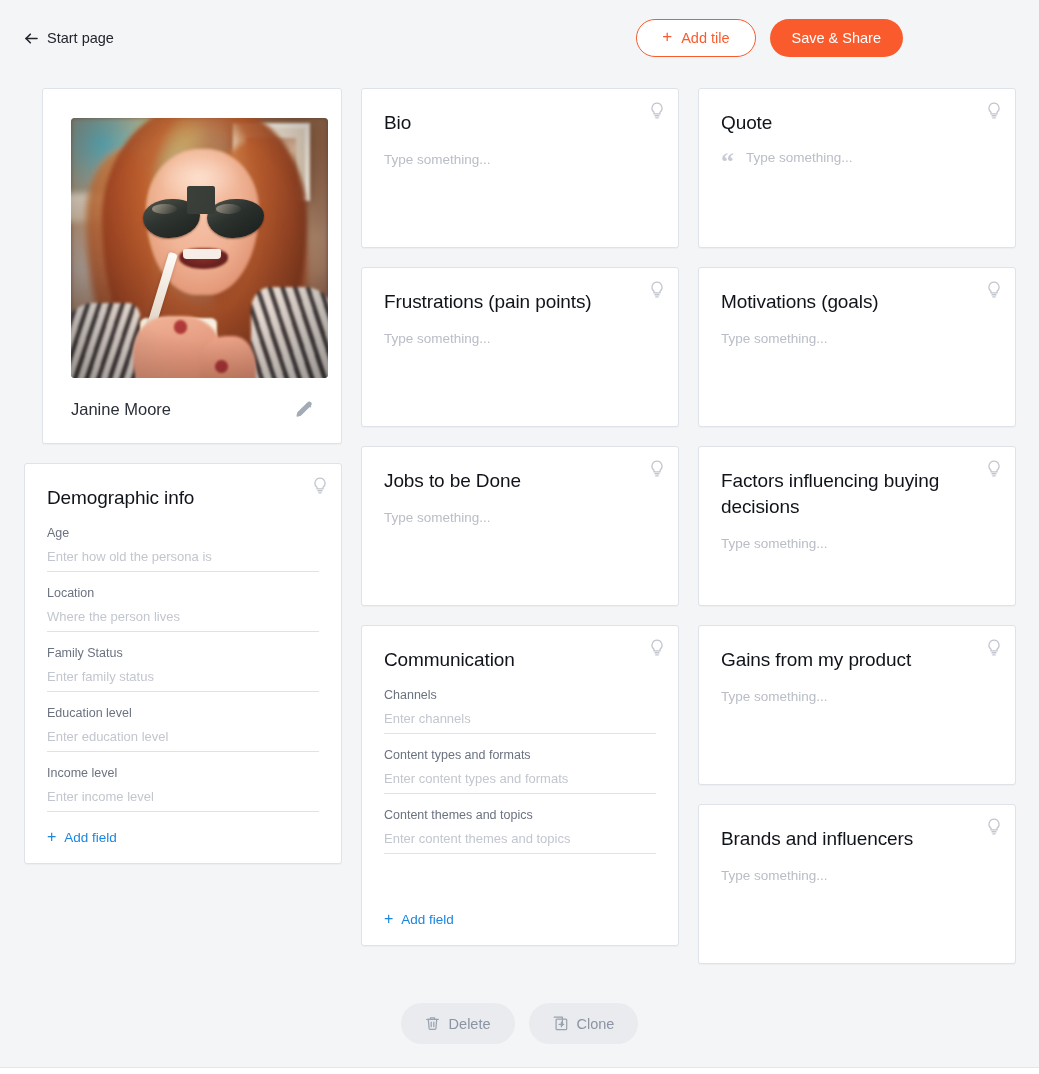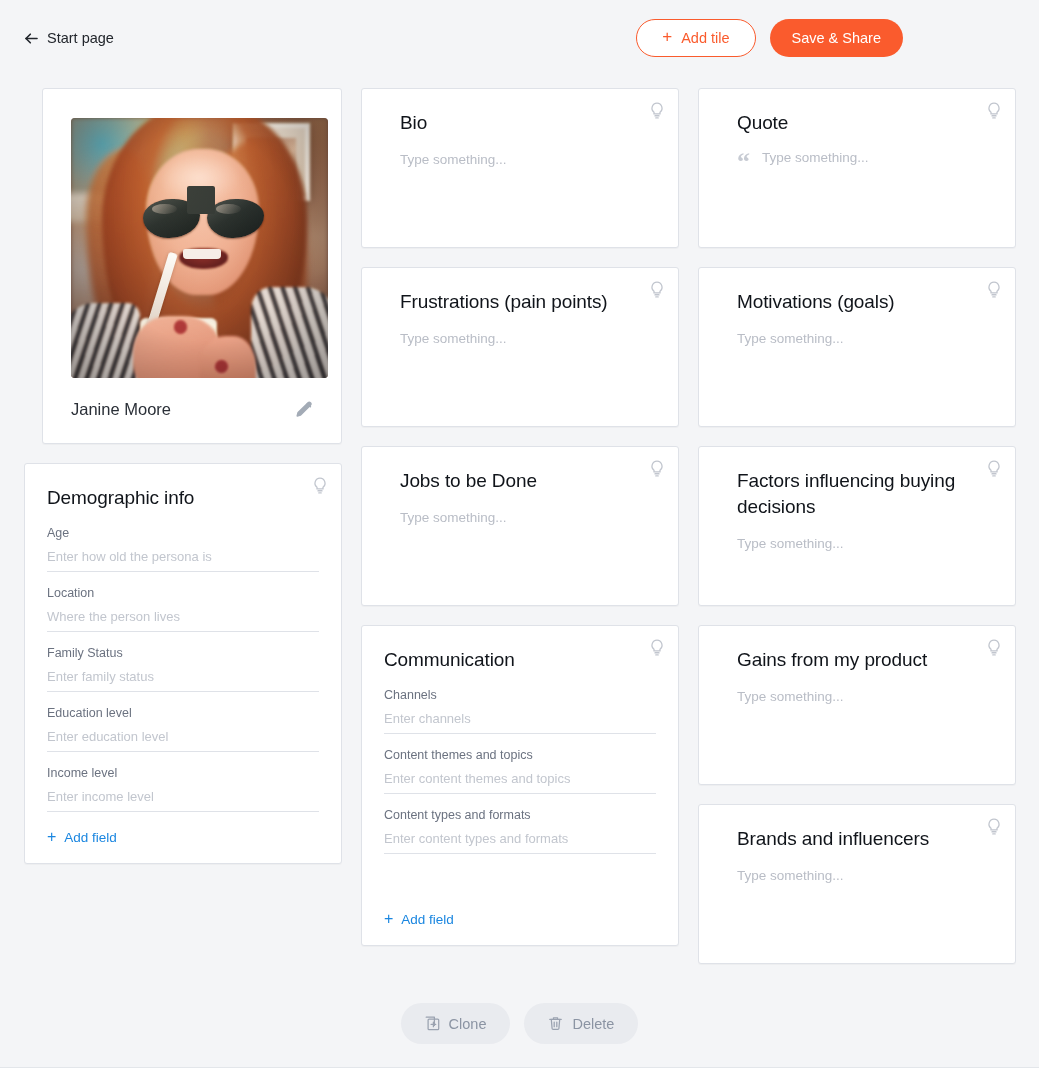--- a/index.html
+++ b/index.html
@@ -131,21 +131,21 @@
     letter-spacing: -0.1px;
   }
   .card-placeholder {
     font-size: 13.5px;
     color: #b9bdc6;
     line-height: 18px;
   }
 
   
   .tile-text {
-    padding: 21px 22px 22px 38px;
+    padding: 21px 22px 22px 22px;
     min-height: 160px;
   }
   .tile-text .card-placeholder { margin-top: 15px; }
 
   
   .quote-row { display: flex; align-items: flex-start; margin-top: 13px; }
   .quote-mark {
     font-size: 26px;
     line-height: 20px;
     color: #c7cbd3;
@@ -623,26 +623,26 @@
           <rect x="6.1" y="15.2" width="3.8" height="1.4" rx=".7" fill="#b7bcc6"></rect>
         </svg>
       </span>
       <div class="card-title">Communication</div>
 
       <div class="field">
         <div class="field-label">Channels</div>
         <input class="field-input" type="text" placeholder="Enter channels" style="">
       </div>
       <div class="field">
+        <div class="field-label">Content types and formats</div>
+        <input class="field-input" type="text" placeholder="Enter content types and formats" style="">
+      </div>
+      <div class="field">
         <div class="field-label">Content themes and topics</div>
         <input class="field-input" type="text" placeholder="Enter content themes and topics" style="">
-      </div>
-      <div class="field">
-        <div class="field-label">Content types and formats</div>
-        <input class="field-input" type="text" placeholder="Enter content types and formats" style="">
       </div>
 
       <div class="spacer-fill"></div>
 
       <div class="add-field">
         <span class="plus-glyph">+</span>
         <span>Add field</span>
       </div>
     </div>
   </div>
@@ -708,37 +708,37 @@
           <rect x="6.1" y="15.2" width="3.8" height="1.4" rx=".7" fill="#b7bcc6"></rect>
         </svg>
       </span>
       <div class="card-title">Brands and influencers</div>
       <div class="card-placeholder">Type something...</div>
     </div>
   </div>
 </div>
 
 <div class="footer-actions">
-  <button class="btn-soft">
-    <span>
-      <svg width="15" height="15" viewBox="0 0 15 15" fill="none" stroke="#9aa2b0" stroke-width="1.25" stroke-linecap="round" stroke-linejoin="round">
-        <path d="M1.2 1.2h8.2v8.2"></path>
-        <rect x="3.1" y="3.1" width="10.6" height="10.6" rx="1"></rect>
-        <path d="M8.4 6.1v4.6M6.1 8.4h4.6"></path>
-      </svg>
-    </span>
-    <span>Clone</span>
-  </button>
   <button class="btn-soft">
     <span>
       <svg width="15" height="15" viewBox="0 0 15 15" fill="none" stroke="#9aa2b0" stroke-width="1.25" stroke-linecap="round" stroke-linejoin="round">
         <path d="M1.8 3.4h11.4"></path>
         <path d="M5.4 3.4V1.9h4.2v1.5"></path>
         <path d="M3.3 3.4l.8 9.1a1 1 0 001 .9h4.8a1 1 0 001-.9l.8-9.1"></path>
         <path d="M6.2 6.1v4.6M8.8 6.1v4.6"></path>
       </svg>
     </span>
     <span>Delete</span>
   </button>
+  <button class="btn-soft">
+    <span>
+      <svg width="15" height="15" viewBox="0 0 15 15" fill="none" stroke="#9aa2b0" stroke-width="1.25" stroke-linecap="round" stroke-linejoin="round">
+        <path d="M1.2 1.2h8.2v8.2"></path>
+        <rect x="3.1" y="3.1" width="10.6" height="10.6" rx="1"></rect>
+        <path d="M8.4 6.1v4.6M6.1 8.4h4.6"></path>
+      </svg>
+    </span>
+    <span>Clone</span>
+  </button>
 </div>
 
 <div class="bottom-rule"></div>
 <div class="bottom-strip"></div>
 
 </body></html>

